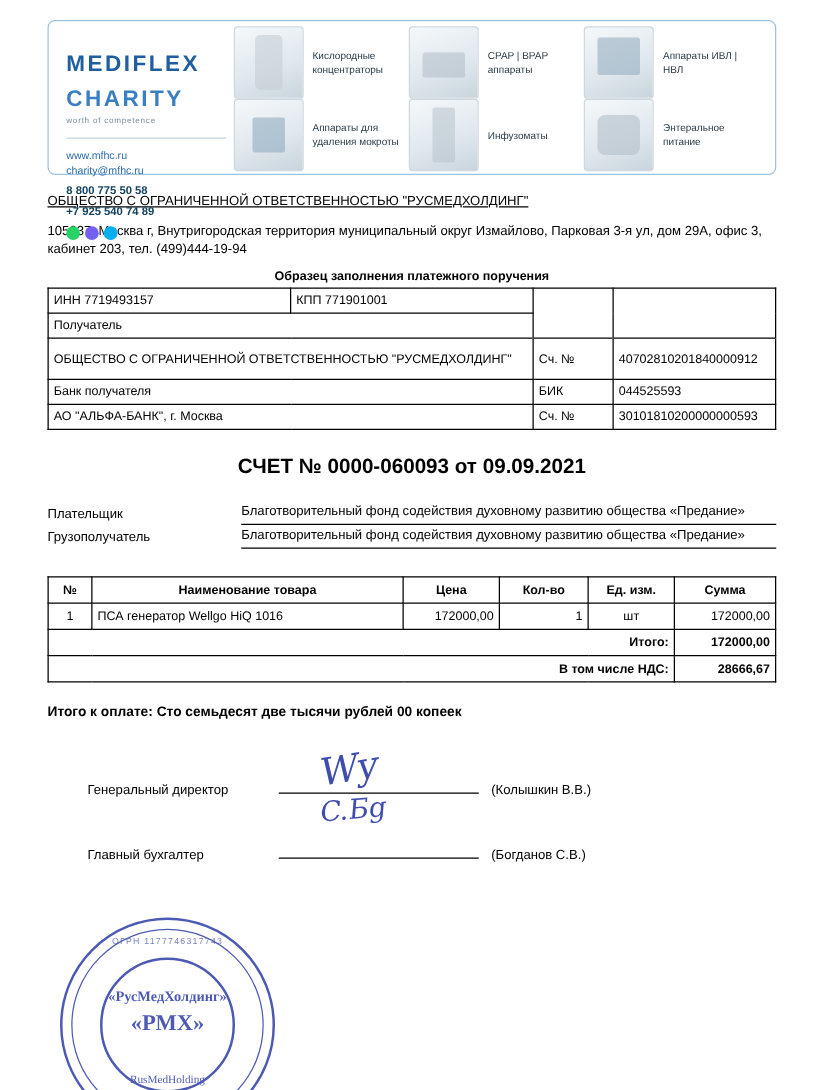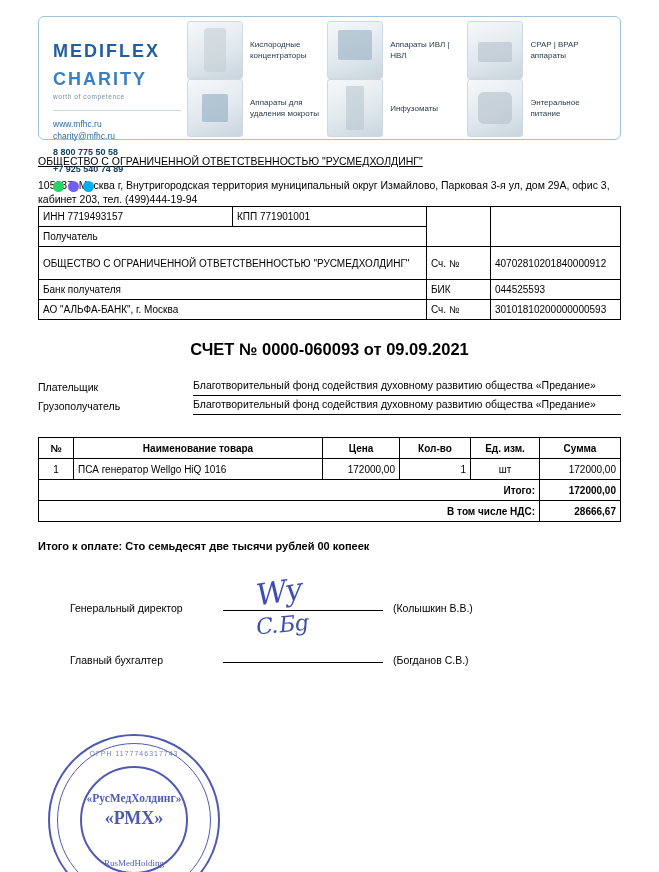--- a/index.html
+++ b/index.html
@@ -366,28 +366,28 @@
       </div>
     </div>
     <div class="banner-right">
       <div class="banner-row">
         <div class="prod">
           <div class="prod-img concentrator"></div>
           <div class="prod-label">Кислородные
 концентраторы</div>
         </div>
         <div class="prod">
+          <div class="prod-img cpap"></div>
+          <div class="prod-label">CPAP | BPAP
+аппараты</div>
+        </div>
+        <div class="prod">
           <div class="prod-img ivl"></div>
           <div class="prod-label">Аппараты
 ИВЛ | НВЛ</div>
-        </div>
-        <div class="prod">
-          <div class="prod-img cpap"></div>
-          <div class="prod-label">CPAP | BPAP
-аппараты</div>
         </div>
       </div>
       <div class="banner-row">
         <div class="prod">
           <div class="prod-img suction"></div>
           <div class="prod-label">Аппараты для
 удаления мокроты</div>
         </div>
         <div class="prod">
           <div class="prod-img infuso"></div>
@@ -398,20 +398,21 @@
           <div class="prod-label">Энтеральное
 питание</div>
         </div>
       </div>
     </div>
   </div>
 
   <div class="company-name">ОБЩЕСТВО С ОГРАНИЧЕННОЙ ОТВЕТСТВЕННОСТЬЮ "РУСМЕДХОЛДИНГ"</div>
   <div class="company-addr">105037, Москва г, Внутригородская территория муниципальный округ Измайлово, Парковая 3-я ул, дом 29А, офис 3, кабинет 203, тел. (499)444-19-94</div>
 
+  <div class="sample-title">Образец заполнения платежного поручения</div>
   <table class="req">
     <tbody>
         <tr>
       <td class="c-inn">
         <span>ИНН</span>
         <span>7719493157</span>
       </td>
       <td class="c-kpp">
         <span>КПП</span>
         <span>771901001</span>

